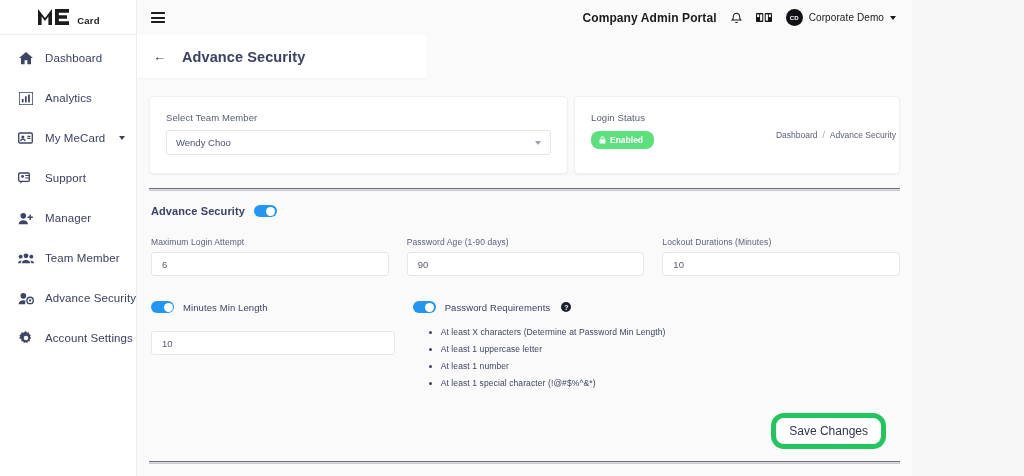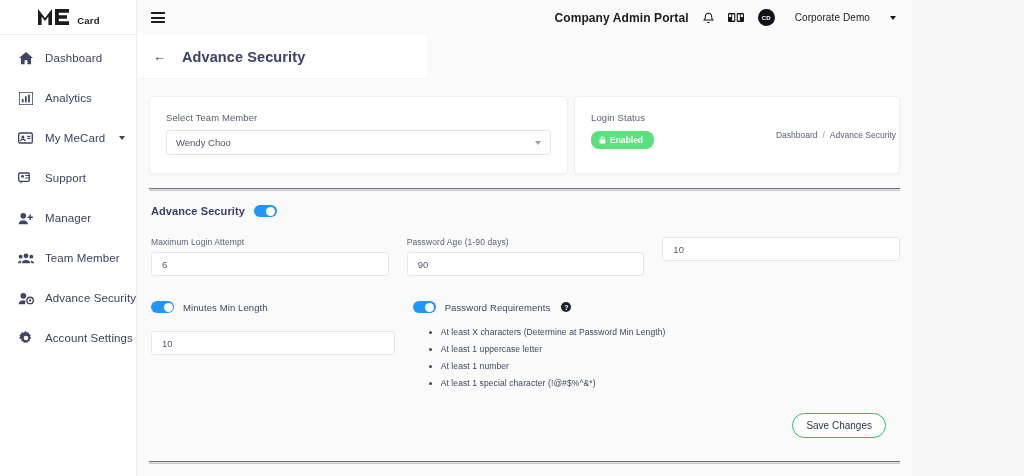--- a/index.html
+++ b/index.html
@@ -62,21 +62,21 @@
   }
   .hamburger span:last-child { margin-bottom: 0; }
   .topbar-right { margin-left: auto; display: flex; align-items: center; gap: 14px; }
   .portal-label { font-size: 12px; font-weight: 700; color: #1b1b1b; letter-spacing: .1px; }
   .icon-btn { color: #15161a; display: flex; align-items: center; cursor: pointer; }
   .avatar {
     width: 17px; height: 17px; border-radius: 50%; background: #111217;
     color: #fff; font-size: 6px; font-weight: 700;
     display: flex; align-items: center; justify-content: center; letter-spacing: .2px;
   }
-  .user-menu { display: flex; align-items: center; gap: 20px; cursor: pointer; }
+  .user-menu { display: flex; align-items: center; gap: 6px; cursor: pointer; }
   .user-name { font-size: 10px; color: #18191d; letter-spacing: .1px; }
   .caret-sm {
     width: 0; height: 0; border-left: 3px solid transparent;
     border-right: 3px solid transparent; border-top: 4px solid #18191d;
   }
 
   
   .titlebar-row { padding: 0 16px 0 0; }
   .titlebar {
     background: #ffffff; height: 43px; width: 290px;
@@ -166,22 +166,22 @@
     width: 10px; height: 10px; border-radius: 50%; background: #1c2030; color: #fff;
     font-size: 7px; font-weight: 700; display: flex; align-items: center;
     justify-content: center; cursor: pointer; margin-left: 2px;
   }
 
   .reqs { margin-top: 14px; padding-left: 28px; }
   .reqs li { font-size: 8.5px; color: #3f455f; margin-bottom: 7px; letter-spacing: .1px; }
 
   .save-row { display: flex; justify-content: flex-end; padding: 0 14px; margin-top: 18px; }
   .btn-save {
-    border: 1px solid #22c55e; border-radius: 13px; background: #fff;
-    padding: 6px 13px; font-size: 10px; color: #2f3450; cursor: pointer;
+    border: 5px solid #22c55e; border-radius: 13px; background: #fff;
+    padding: 6px 13px; font-size: 12px; color: #2f3450; cursor: pointer;
     font-family: "Liberation Sans", sans-serif;
   }
 </style>
 </head>
 <body>
 
 <div class="app">
 
   <aside class="sidebar">
     <div class="logo-wrap">
@@ -378,20 +378,21 @@
               <span>6</span>
             </div>
           </div>
           <div class="col">
             <span class="input-label">Password Age (1-90 days)</span>
             <div class="input">
               <span>90</span>
             </div>
           </div>
           <div class="col">
+            <span class="input-label">Lockout Durations (Minutes)</span>
             <div class="input">
               <span>10</span>
             </div>
           </div>
         </div>
 
         <div class="row2">
           <div class="col">
             <div class="toggle-line">
               <span class="toggle"></span>

